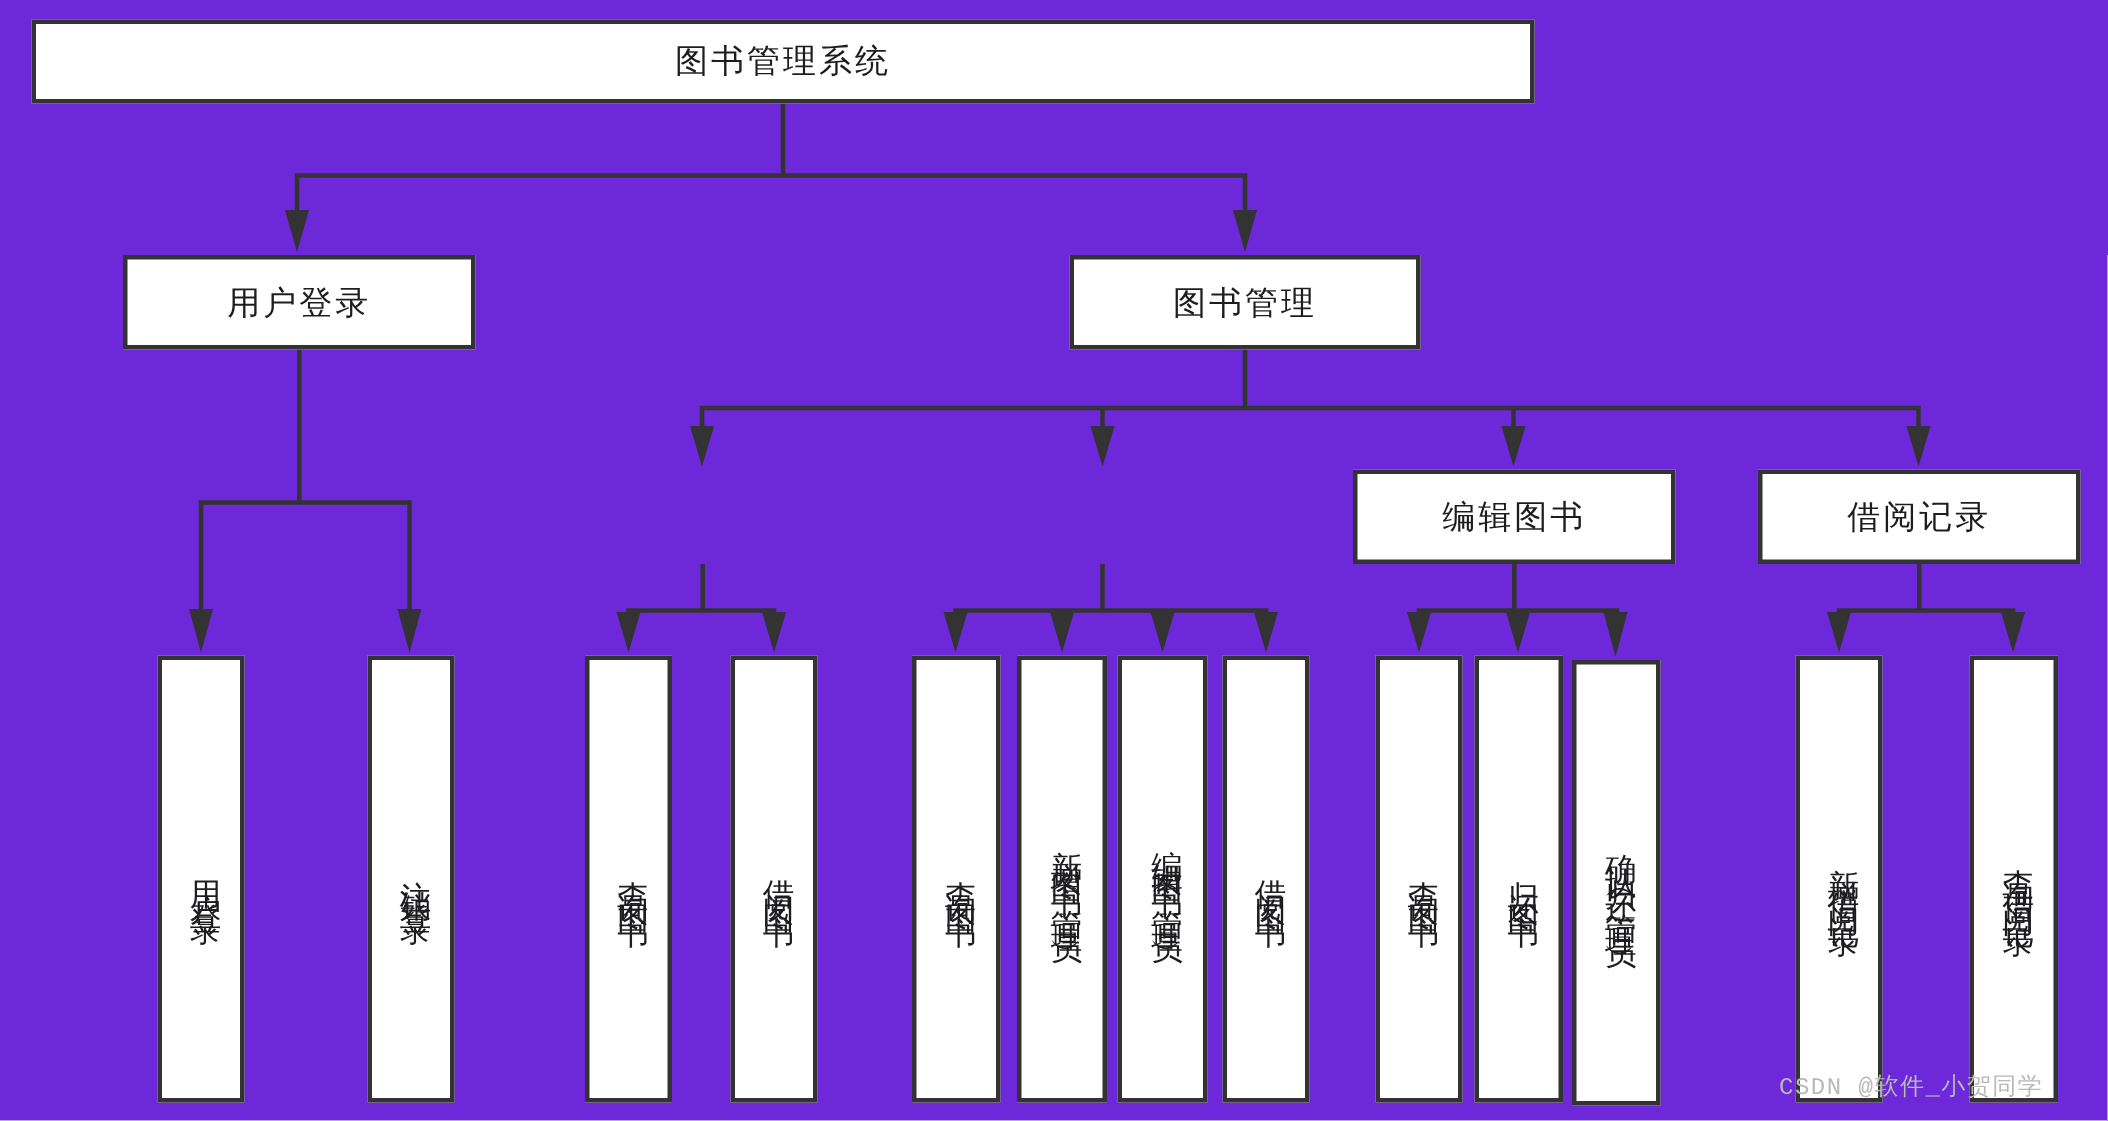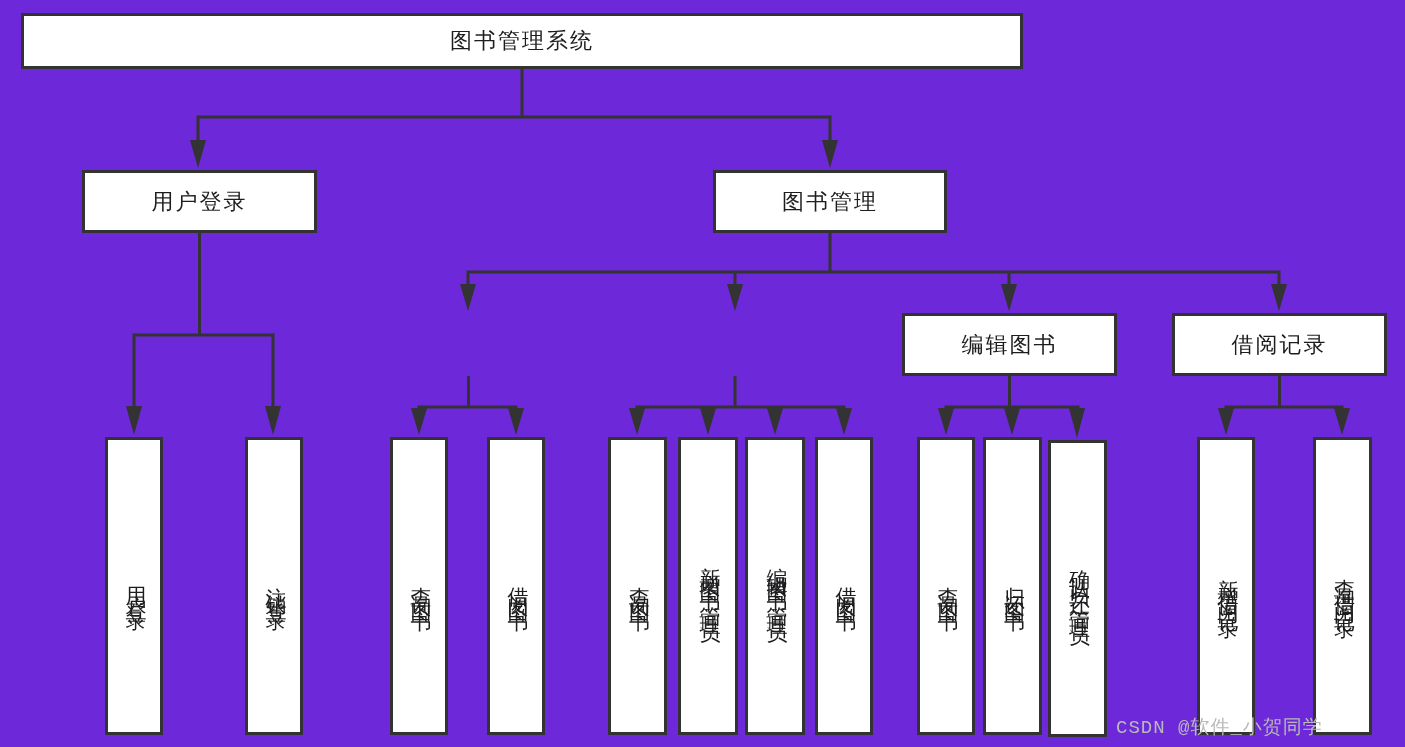--- a/index.html
+++ b/index.html
@@ -67,23 +67,23 @@
   #b-c2 { left: 745px;  width: 60px; }
   #b-c3 { left: 815px;  width: 58px; }
   #b-d0 { left: 917px;  width: 58px; }
   #b-d1 { left: 983px;  width: 59px; }
   #b-d2 { left: 1048px; width: 59px; top: 440px; height: 297px; }
   #b-e0 { left: 1197px; width: 58px; }
   #b-e1 { left: 1313px; width: 59px; }
 
   .watermark {
     position: absolute;
-    left: 1116px;
+    left: 1186px;
     top: 714px;
-    font-size: 19px;
+    font-size: 16px;
     color: #b9b9b9;
     letter-spacing: 1px;
     white-space: nowrap;
     z-index: 5;
   }
 </style>
 </head>
 <body>
 
 <div class="diagram">

